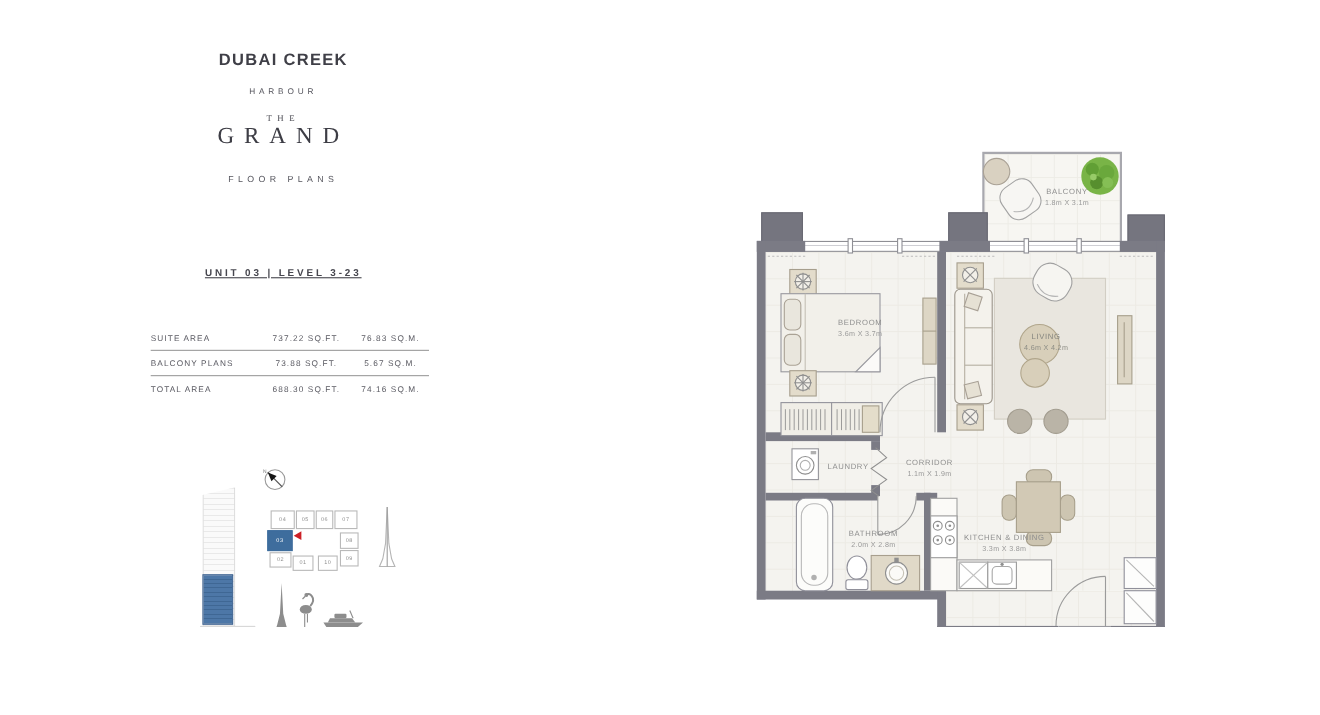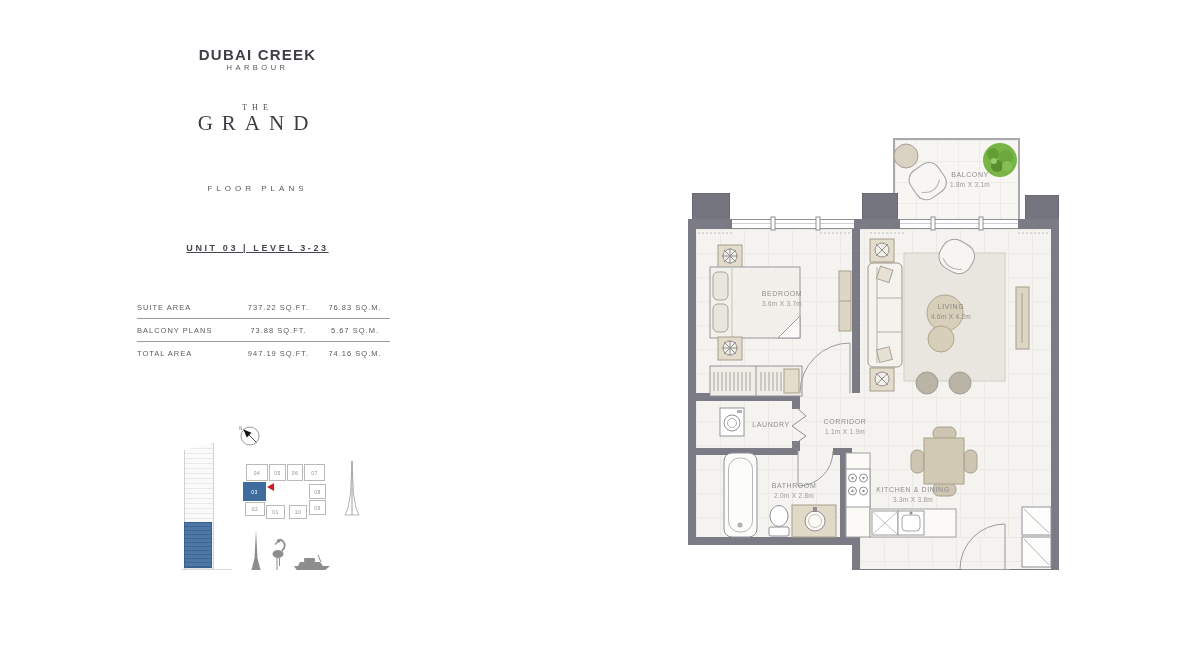--- a/index.html
+++ b/index.html
@@ -2,24 +2,24 @@
 <html style="--wall: #7b7b85; --accent-red: #cc2027; --highlight-blue: #3e6d9d; --plant-green: #79b447; --furniture-beige: #d8d1c0;"><head>
 <meta charset="utf-8">
 <style>
   html,body{margin:0;padding:0;background:#fff;}
   #page{position:relative;width:1200px;height:570px;background:#fff;overflow:hidden;
         font-family:"Liberation Sans",sans-serif;}
   .abs{position:absolute;}
   .ctr{text-align:center;}
   
   .brand-name{left:170px;top:46px;width:175px;font-size:15px;letter-spacing:1.2px;color:#3f3f47;font-weight:bold;}
-  .brand-sub{left:170px;top:63px;width:175px;font-size:7.5px;letter-spacing:3.5px;color:#55555d;}
+  .brand-sub{left:170px;top:78px;width:175px;font-size:7.5px;letter-spacing:3.5px;color:#55555d;}
   .proj-the{left:170px;top:103px;width:175px;font-family:"Liberation Serif",serif;font-size:8px;letter-spacing:5px;color:#4a4a52;}
   .proj-name{left:170px;top:111px;width:175px;font-family:"Liberation Serif",serif;font-size:21px;letter-spacing:9px;color:#3d3d45;}
-  .section-lbl{left:170px;top:158px;width:175px;font-size:8px;letter-spacing:4px;color:#55555d;margin-top:26px;}
+  .section-lbl{left:170px;top:158px;width:175px;font-size:8px;letter-spacing:4px;color:#55555d;}
   .unit-title{left:150px;top:206px;width:215px;font-size:22px;letter-spacing:4.5px;color:#46464e;}
   .unit-sub{left:150px;top:243px;width:215px;font-size:9px;letter-spacing:2.6px;color:#46464e;font-weight:bold;text-decoration:underline;}
   .area-table{left:137px;top:296px;width:253px;font-size:7.5px;letter-spacing:1px;color:#5a5a62;}
   .area-row{display:flex;align-items:center;height:22px;}
   .area-row.rule{border-bottom:1px solid #9c9c9c;}
   .a-c1{width:100px;}
   .a-c2{width:83px;text-align:center;}
   .a-c3{flex:1;text-align:center;}
   
   .tower{left:182px;top:443px;width:52px;height:138px;}
@@ -69,21 +69,21 @@
       <span class="a-c2">737.22 SQ.FT.</span>
       <span class="a-c3">76.83 SQ.M.</span>
     </div>
     <div class="area-row rule">
       <span class="a-c1">BALCONY PLANS</span>
       <span class="a-c2">73.88 SQ.FT.</span>
       <span class="a-c3">5.67 SQ.M.</span>
     </div>
     <div class="area-row">
       <span class="a-c1">TOTAL AREA</span>
-      <span class="a-c2">947.19 SQ.FT.</span>
+      <span class="a-c2">688.30 SQ.FT.</span>
       <span class="a-c3">74.16 SQ.M.</span>
     </div>
   </div>
 
   <div class="abs tower">
     <div class="tower-body"></div>
     <div class="tower-blue"></div>
     <div class="tower-base"></div>
   </div>
 

